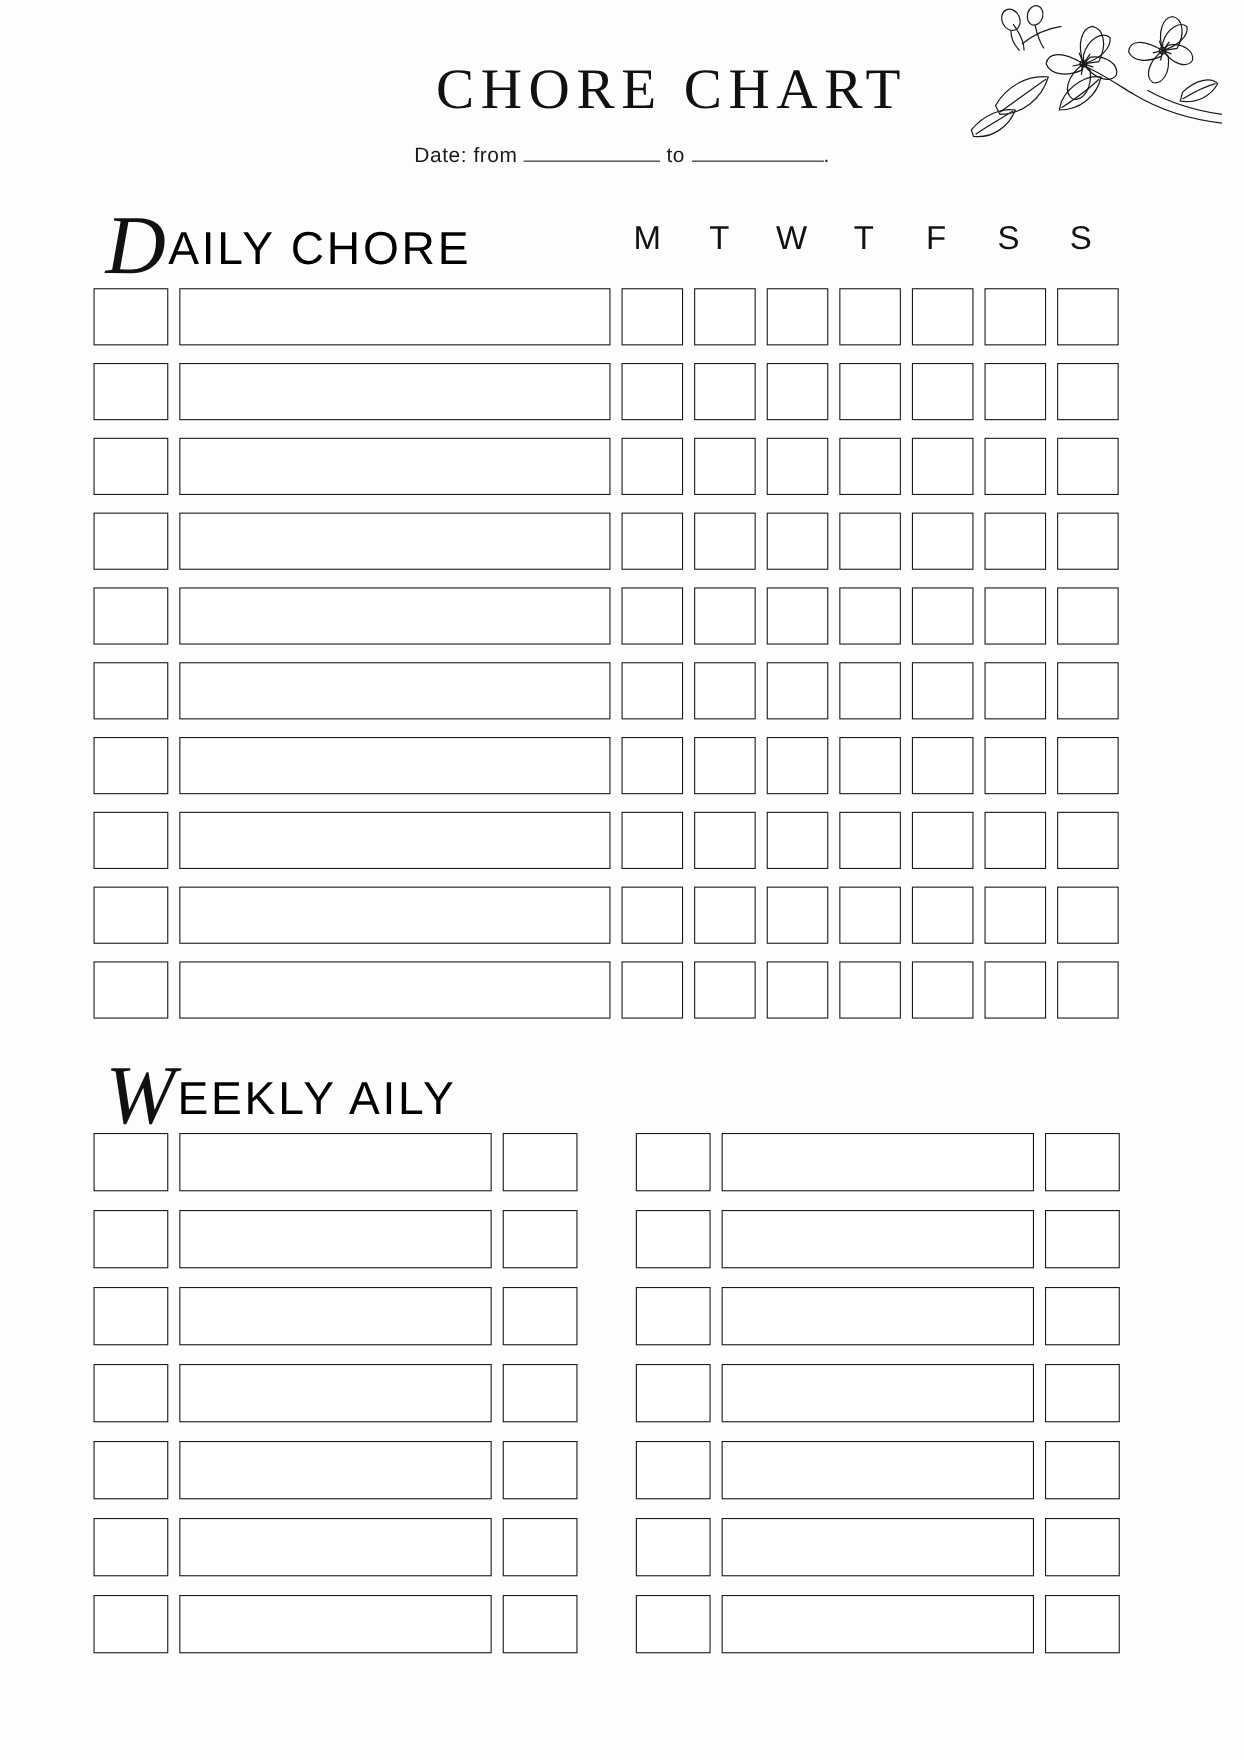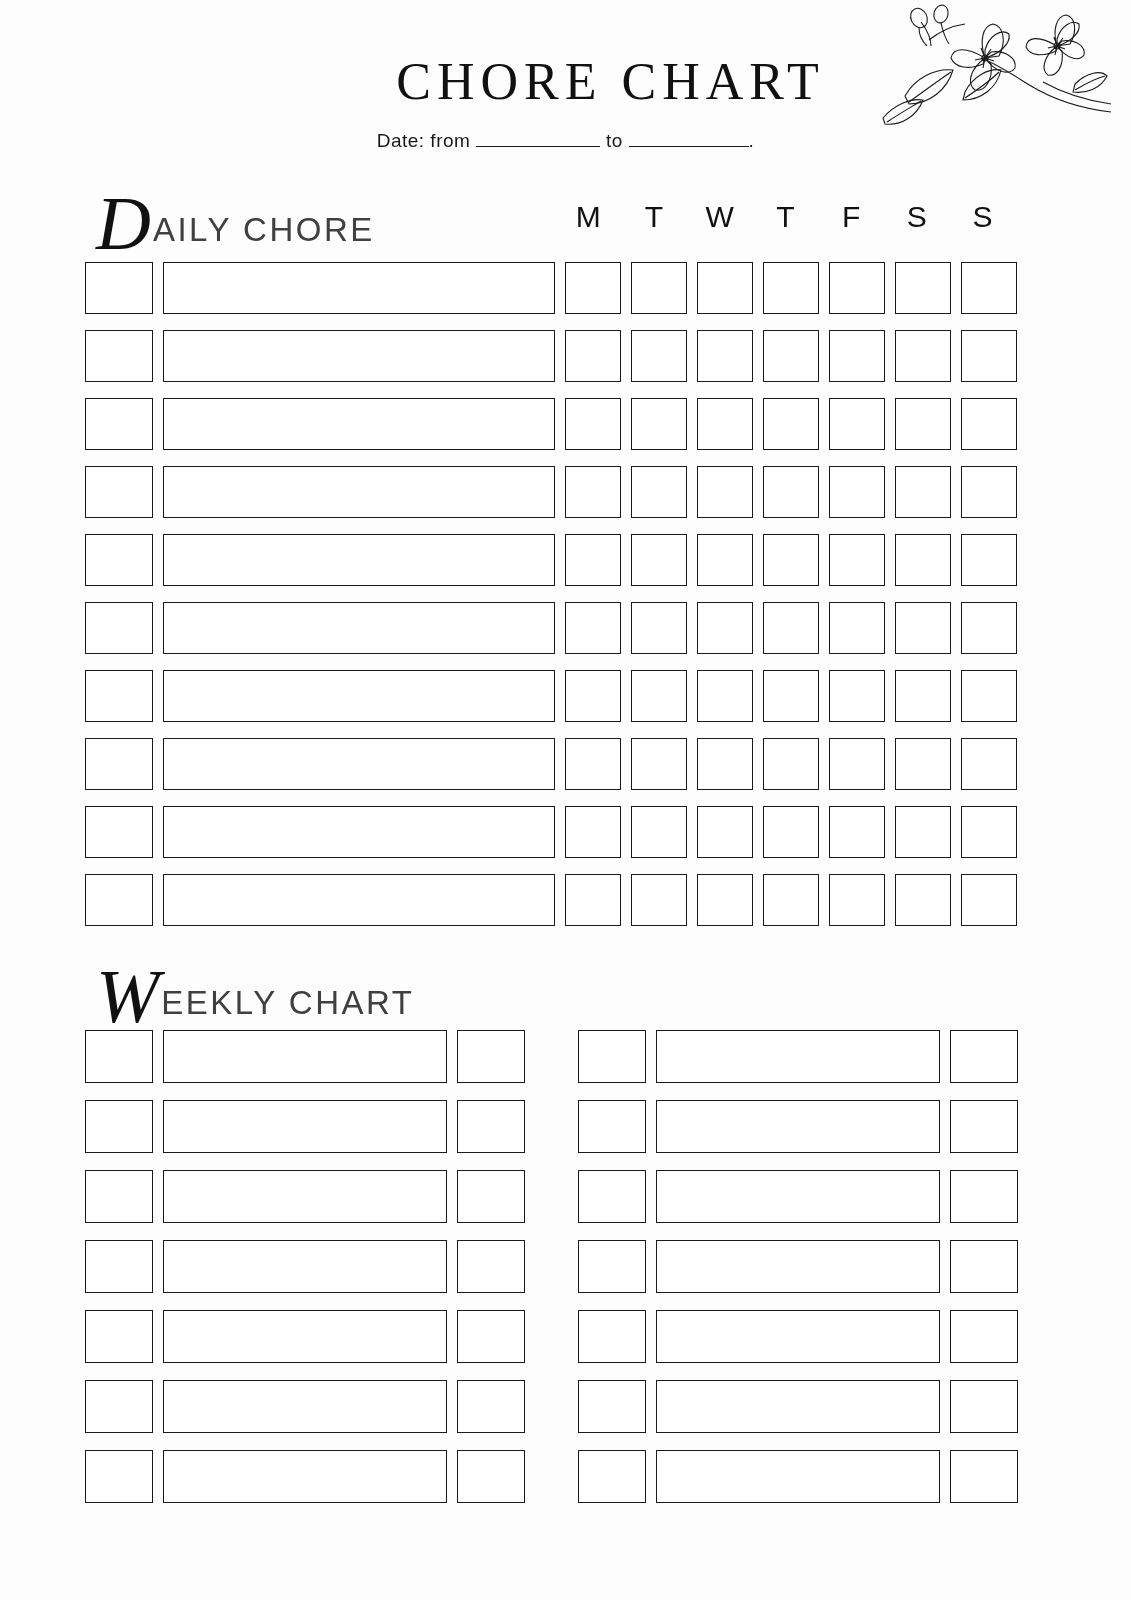--- a/index.html
+++ b/index.html
@@ -74,23 +74,23 @@
     font-family: "Liberation Serif", serif;
     font-style: italic;
     font-size: 76px;
     line-height: 0.8;
     color: #111;
     position: relative;
     top: 8px;
   }
   .head-rest {
     font-family: "Liberation Sans", sans-serif;
-    font-size: 33px;
+    font-size: 42px;
     letter-spacing: 2.5px;
-    color: #404040;
+    color: #000000;
     margin-left: 2px;
   }
 
   #daily-head { top: 185px; left: 96px; }
   #weekly-head { top: 958px; left: 96px; }
 
   
   .day-letters {
     position: absolute;
     top: 200px;
@@ -378,21 +378,21 @@
           <div class="box daily-day"></div>
           <div class="box daily-day"></div>
           <div class="box daily-day"></div>
           <div class="box daily-day"></div>
         </div>
       </div>
     </div>
 
   <div class="section-head" id="weekly-head">
     <span class="drop-cap">W</span>
-    <span class="head-rest">EEKLY CHART</span>
+    <span class="head-rest">EEKLY AILY</span>
   </div>
 
   <div class="weekly-table" id="weekly-left">
       <div class="weekly-row">
         <div class="box weekly-check"></div>
         <div class="box weekly-name"></div>
         <div class="box weekly-done"></div>
       </div>
       <div class="weekly-row">
         <div class="box weekly-check"></div>

